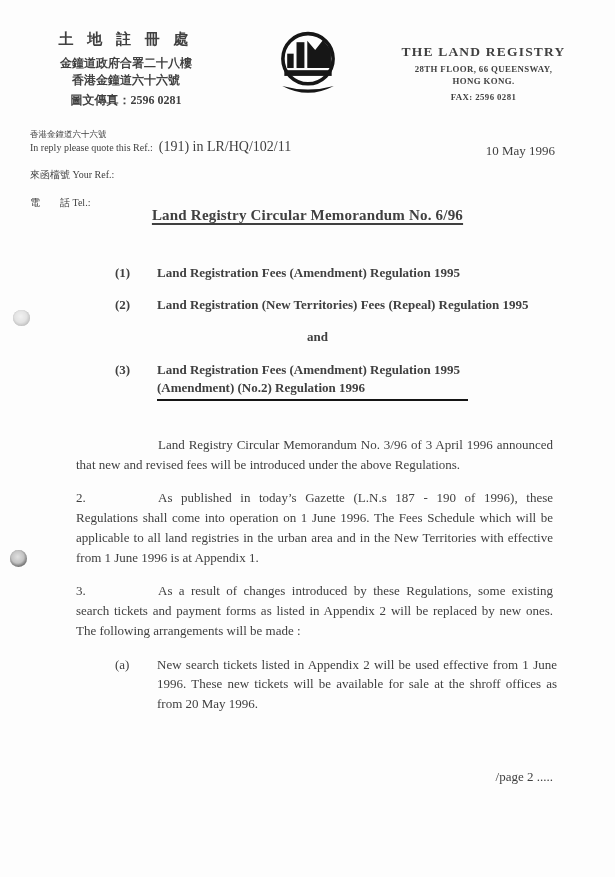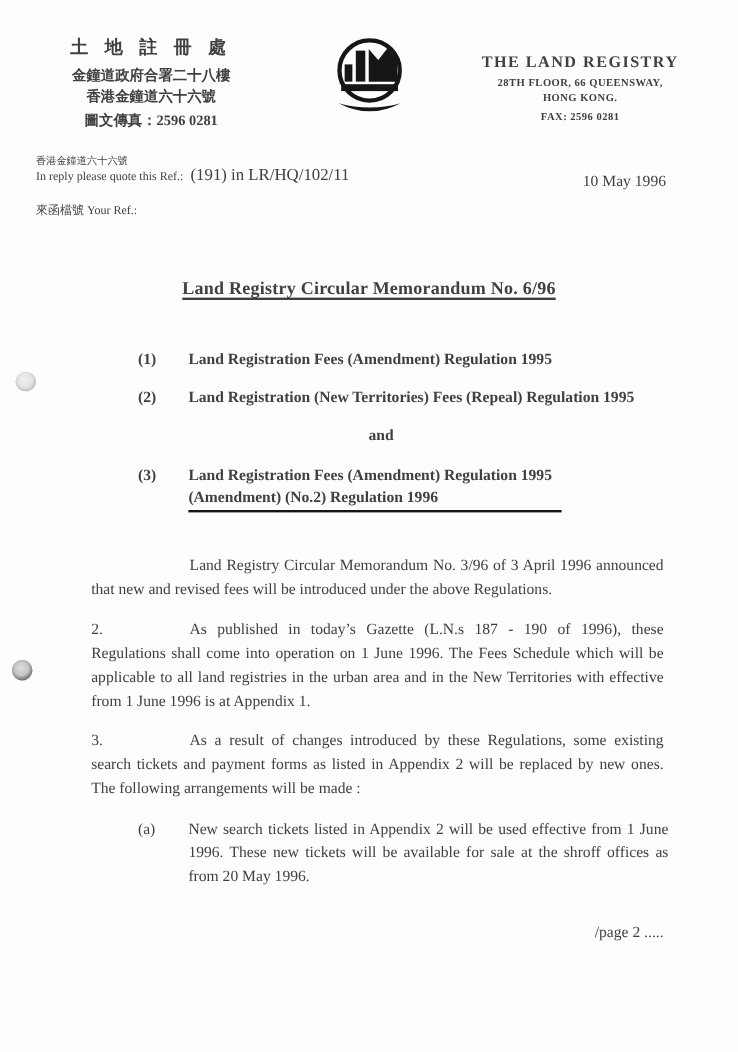--- a/index.html
+++ b/index.html
@@ -25,21 +25,21 @@
   
   .refs{position:relative;margin:20px 0 0 30px;height:78px;}
   .ref-cn-small{font-size:8.5px;line-height:10px;}
   .reply-line{font-size:10px;}
   .ref-value{font-size:14px;margin-left:6px;}
   .your-ref{font-size:10px;margin-top:13px;}
   .tel{font-size:10px;margin-top:14px;}
   .date{position:absolute;top:14px;right:60px;font-size:13px;}
   
   .doc-title{
-    text-align:center;margin-top:26px;
+    text-align:center;
     font-size:15px;font-weight:bold;
     text-decoration:underline;
     text-decoration-thickness:2px;
     text-underline-offset:3px;
     letter-spacing:.2px;
   }
   
   .reg-list{margin-top:40px;}
   .reg-row{display:flex;margin:0 70px 14px 115px;font-weight:bold;font-size:13px;line-height:1.42;}
   .reg-num{width:42px;flex-shrink:0;}
@@ -105,20 +105,21 @@
       <div class="en-fax">FAX:  2596 0281</div>
     </div>
   </div>
 
   <div class="refs">
     <div class="ref-cn-small">香港金鐘道六十六號</div>
     <div class="reply-line">
       <span>In reply please quote this Ref.:</span><span class="ref-value">(191) in LR/HQ/102/11</span>
     </div>
     <div class="your-ref">來函檔號  Your Ref.:</div>
+    <div class="tel">電　　話  Tel.:</div>
     <div class="date">10 May 1996</div>
   </div>
 
   <div class="doc-title">Land Registry Circular Memorandum No. 6/96</div>
 
   <div class="reg-list">
     <div class="reg-row">
       <span class="reg-num">(1)</span>
       <span class="reg-text">Land Registration Fees (Amendment) Regulation 1995</span>
     </div>

